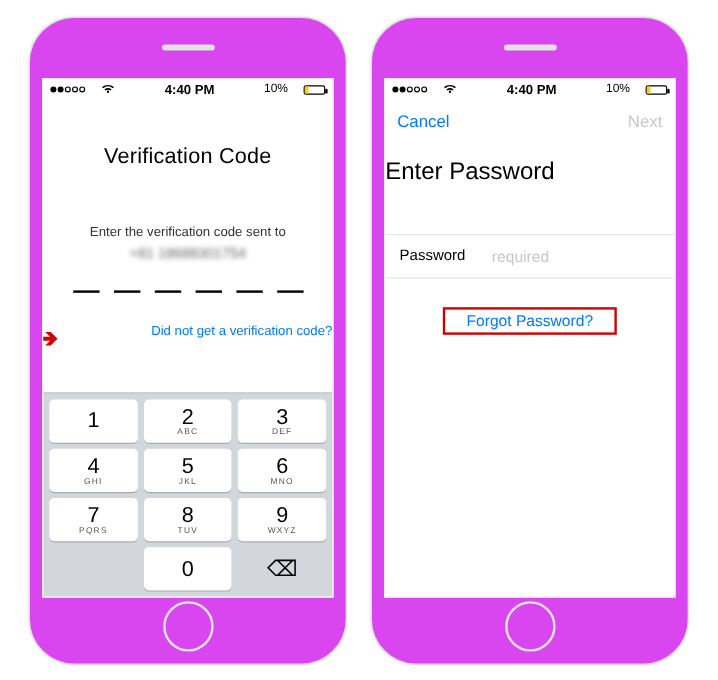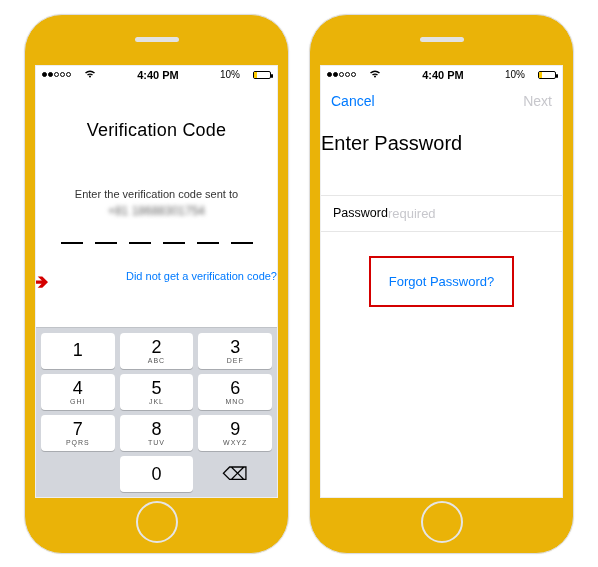--- a/index.html
+++ b/index.html
@@ -12,21 +12,21 @@
     justify-content: center;
     align-items: center;
     gap: 20px;
     position: relative;
   }
   .phone {
     width: 265px;
     height: 540px;
     border: 1px solid #ddd;
     border-radius: 38px;
-    background: #eab308;
+    background: #d946ef;
     position: relative;
     padding: 50px 10px 10px 10px;
     box-shadow: 0 0 2px rgba(0,0,0,0.08);
   }
   .phone::before {
     content: "";
     position: absolute;
     top: 22px;
     left: 50%;
     transform: translateX(-50%);
@@ -192,32 +192,32 @@
     margin: 10px 22px 0 22px;
     line-height: 1.45;
   }
   .pw-row {
     margin-top: 40px;
     display: flex;
     align-items: center;
     border-top: 1px solid #e6e6e6;
     border-bottom: 1px solid #e6e6e6;
     padding: 10px 12px;
-    gap: 0;
+    gap: 22px;
   }
   .pw-label { font-size: 12.5px; color: #000; }
   .pw-placeholder { font-size: 13px; color: #c7c7cc; }
   .forgot-wrap {
     display: flex;
     justify-content: center;
     margin-top: 24px;
   }
   .forgot-box {
     border: 2px solid #d40000;
-    padding: 16px 18px;
+    padding: 2px 18px;
     color: #007aff;
     font-size: 13px;
   }
 </style>
 </head>
 <body>
 
 <div class="phone">
   <div class="screen">
 

